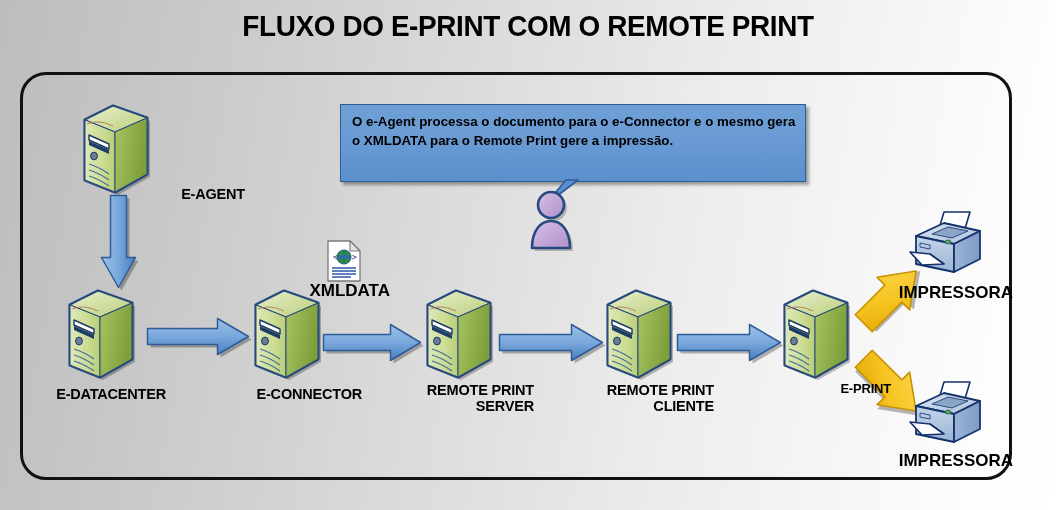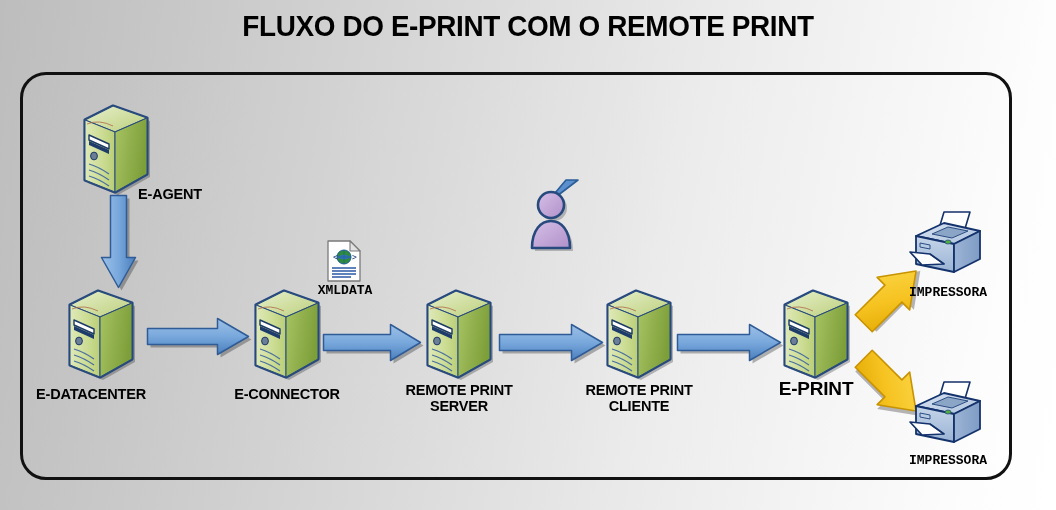--- a/index.html
+++ b/index.html
@@ -30,27 +30,27 @@
   
   .server{position:absolute;width:74px;height:92px;}
   .server svg{display:block;width:74px;height:92px;overflow:visible;}
 
   
   .printer{position:absolute;width:82px;height:72px;}
   .printer svg{display:block;width:82px;height:72px;overflow:visible;}
 
   
   .lbl{
-    position:absolute;text-align:center;color:#000;
+    position:absolute;text-align:right;color:#000;
     font-size:14.5px;font-weight:bold;line-height:16px;
     letter-spacing:-0.2px;white-space:pre-line;
     font-family:"Liberation Sans", sans-serif;
   }
-  .lbl.small{font-size:13px;letter-spacing:0px;font-family:Liberation Mono, monospace;}
-  .lbl.big{font-size:19px;}
+  .lbl.small{font-size:17px;letter-spacing:0px;}
+  .lbl.big{font-size:13px;}
 
   
   .arrow svg{display:block;overflow:visible;}
   .arrow{position:absolute;}
 
   
   .callout{
     position:absolute;left:340px;top:104px;width:466px;height:78px;
     background:linear-gradient(180deg,#6f9fd6 0%,#6a9bd4 45%,#5b8fcd 100%);
     border:1.6px solid #2b5d96;
@@ -373,20 +373,23 @@
         <circle cx="17" cy="17" r="7" fill="none" stroke="#1f5c9e" stroke-width="1"></circle>
         <path d="M17,10 L17,24 M10,17 L24,17" stroke="#1f5c9e" stroke-width=".7" fill="none" opacity=".8"></path>
         <text x="6" y="20" font-family="DejaVu Sans Mono, monospace" font-size="8" fill="#1f3f7a">&lt;</text>
         <text x="25" y="20" font-family="DejaVu Sans Mono, monospace" font-size="8" fill="#1f3f7a">&gt;</text>
         <path d="M5,28 L29,28 M5,31 L29,31 M5,34 L29,34 M5,37 L24,37" stroke="#2d59a6" stroke-width="1.3"></path>
       </g>
     </svg>
   </div>
   <div class="lbl small" style="left:300px;top:283px;width:90px;">XMLDATA</div>
 
+  <div class="callout">
+    <div class="ctext">O e-Agent processa o documento para o e-Connector e o mesmo gera o XMLDATA para o Remote Print gere a impressão.</div>
+  </div>
   <div class="calltail">
     <svg viewBox="0 0 40 28" width="40" height="28">
       <path d="M26,0 L38,0 L4,26 Z" fill="#5b8fcd" stroke="#2b5d96" stroke-width="1.6" stroke-linejoin="round"></path>
     </svg>
   </div>
 
   <div class="person">
     <svg viewBox="0 0 66 62" width="66" height="62">
       <defs>
         <linearGradient id="pg" x1="0" y1="0" x2="1" y2="1">

